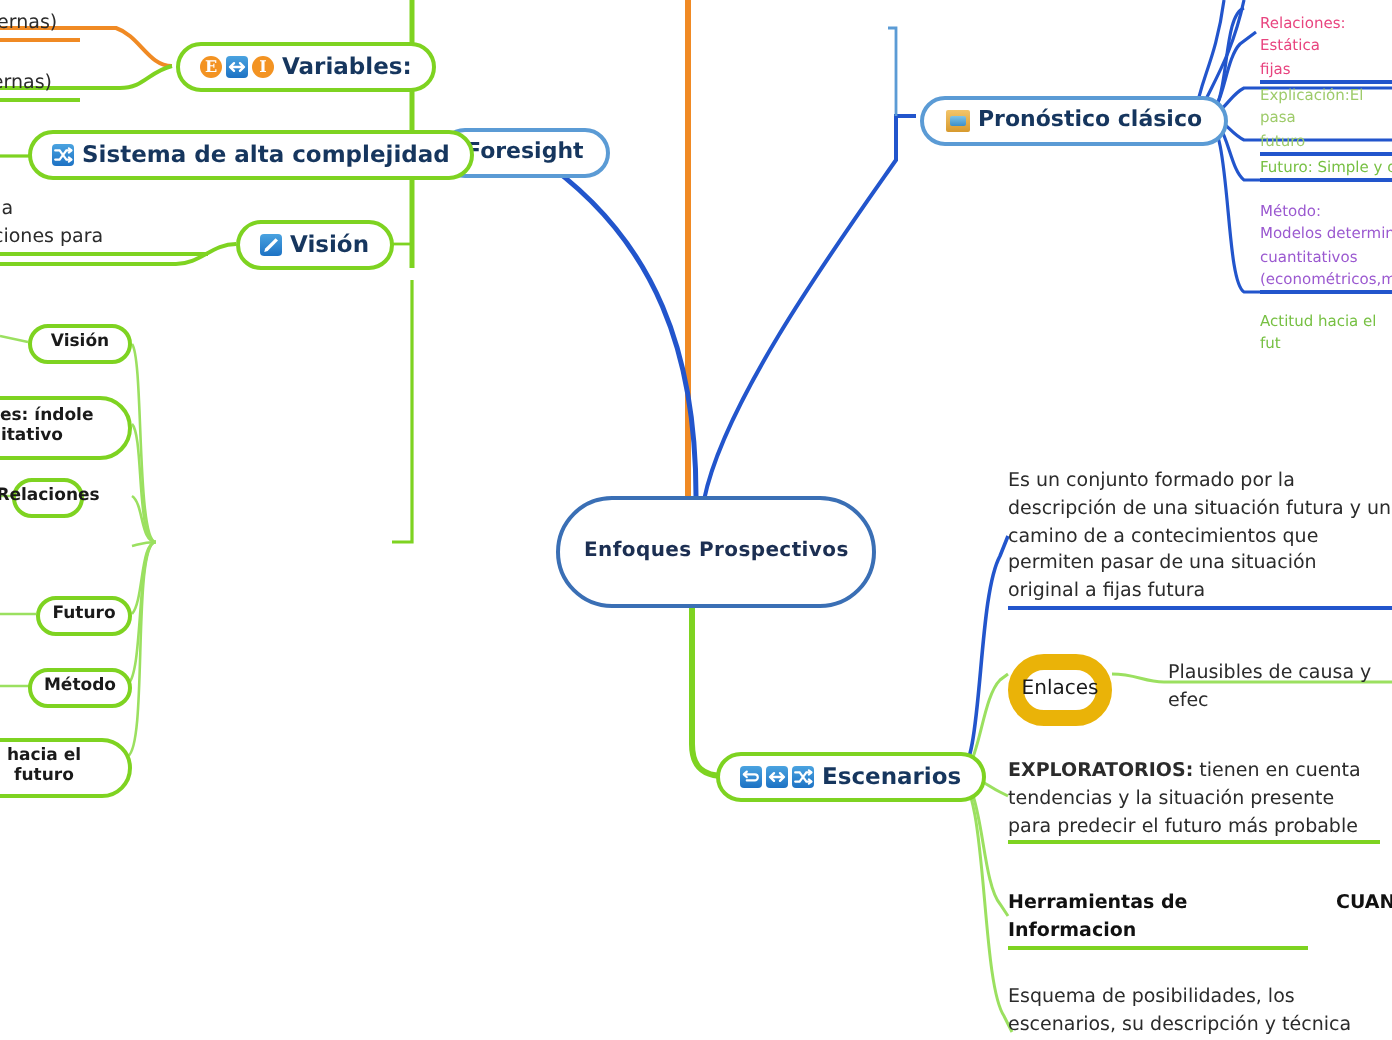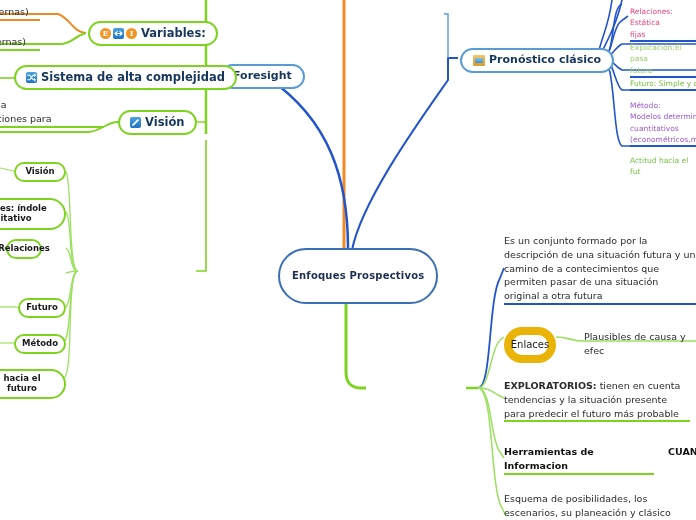--- a/index.html
+++ b/index.html
@@ -331,23 +331,45 @@
     <div>Método:</div>
     <div>Modelos determini</div>
     <div>cuantitativos</div>
     <div>(econométricos,ma</div>
   </div>
 
   <div class="textblock tb-green2" style="left:630px; top:155px; width:70px;">
     <div>Actitud hacia el fut</div>
   </div>
 
+  <div class="node n-green-big" style="left:358px; top:376px;">
+    <span class="ico-group">
+      <span class="ico ico-blue-sq">
+        <svg width="11" height="11" viewBox="0 0 11 11">
+          <path d="M2.2 4.2h5.2a1.5 1.5 0 010 3H3.4" stroke="#ffffff" stroke-width="1.1" fill="none" stroke-linecap="round"></path>
+          <path d="M3.4 2.8L1.9 4.2l1.5 1.4" stroke="#ffffff" stroke-width="1.1" fill="none" stroke-linecap="round" stroke-linejoin="round"></path>
+        </svg>
+      </span>
+      <span class="ico ico-blue-sq">
+        <svg width="11" height="11" viewBox="0 0 11 11">
+          <path d="M2.2 5.5h6.6M7 3.6l2 1.9-2 1.9M4 3.6L2 5.5l2 1.9" stroke="#ffffff" stroke-width="1.2" fill="none" stroke-linecap="round" stroke-linejoin="round"></path>
+        </svg>
+      </span>
+      <span class="ico ico-blue-sq">
+        <svg width="11" height="11" viewBox="0 0 11 11">
+          <path d="M1.6 3.2h2.2l3.4 4.6h2.2M1.6 7.8h2.2l3.4-4.6h2.2" stroke="#ffffff" stroke-width="1.1" fill="none" stroke-linecap="round"></path>
+          <path d="M8.4 2.1l1.4 1.1-1.4 1.1M8.4 6.7l1.4 1.1-1.4 1.1" stroke="#ffffff" stroke-width="1" fill="none" stroke-linecap="round" stroke-linejoin="round"></path>
+        </svg>
+      </span>
+    </span>
+    <span class="label">Escenarios</span>
+  </div>
 
   <div class="textblock tb-underline-blue" style="left:504px; top:234px; width:192px;">
-    <span>Es un conjunto formado por la descripción de una situación futura y un camino de a contecimientos que permiten pasar de una situación original a otra futura</span>
+    <span>Es un conjunto formado por la descripción de una situación futura y un camino de a contecimientos que permiten pasar de una situación original a fijas futura</span>
   </div>
 
   <div class="node n-green-md" style="left:504px; top:327px; width:52px; justify-content:center;">
     <span class="label">Enlaces</span>
   </div>
   <div class="textblock" style="left:584px; top:330px; width:120px;">
     <span>Plausibles de causa y efec</span>
   </div>
 
   <div class="textblock tb-underline-green" style="left:504px; top:379px; width:186px;">
@@ -355,16 +377,16 @@
   </div>
 
   <div class="textblock tb-strong tb-underline-green" style="left:504px; top:445px; width:150px;">
     <span>Herramientas de Informacion</span>
   </div>
   <div class="textblock tb-strong" style="left:668px; top:445px; width:40px;">
     <span>CUAN</span>
   </div>
 
   <div class="textblock" style="left:504px; top:492px; width:186px;">
-    <span>Esquema de posibilidades, los escenarios, su planeación y clásico</span>
+    <span>Esquema de posibilidades, los escenarios, su descripción y técnica</span>
   </div>
 
 </div>
 
 </body></html>

